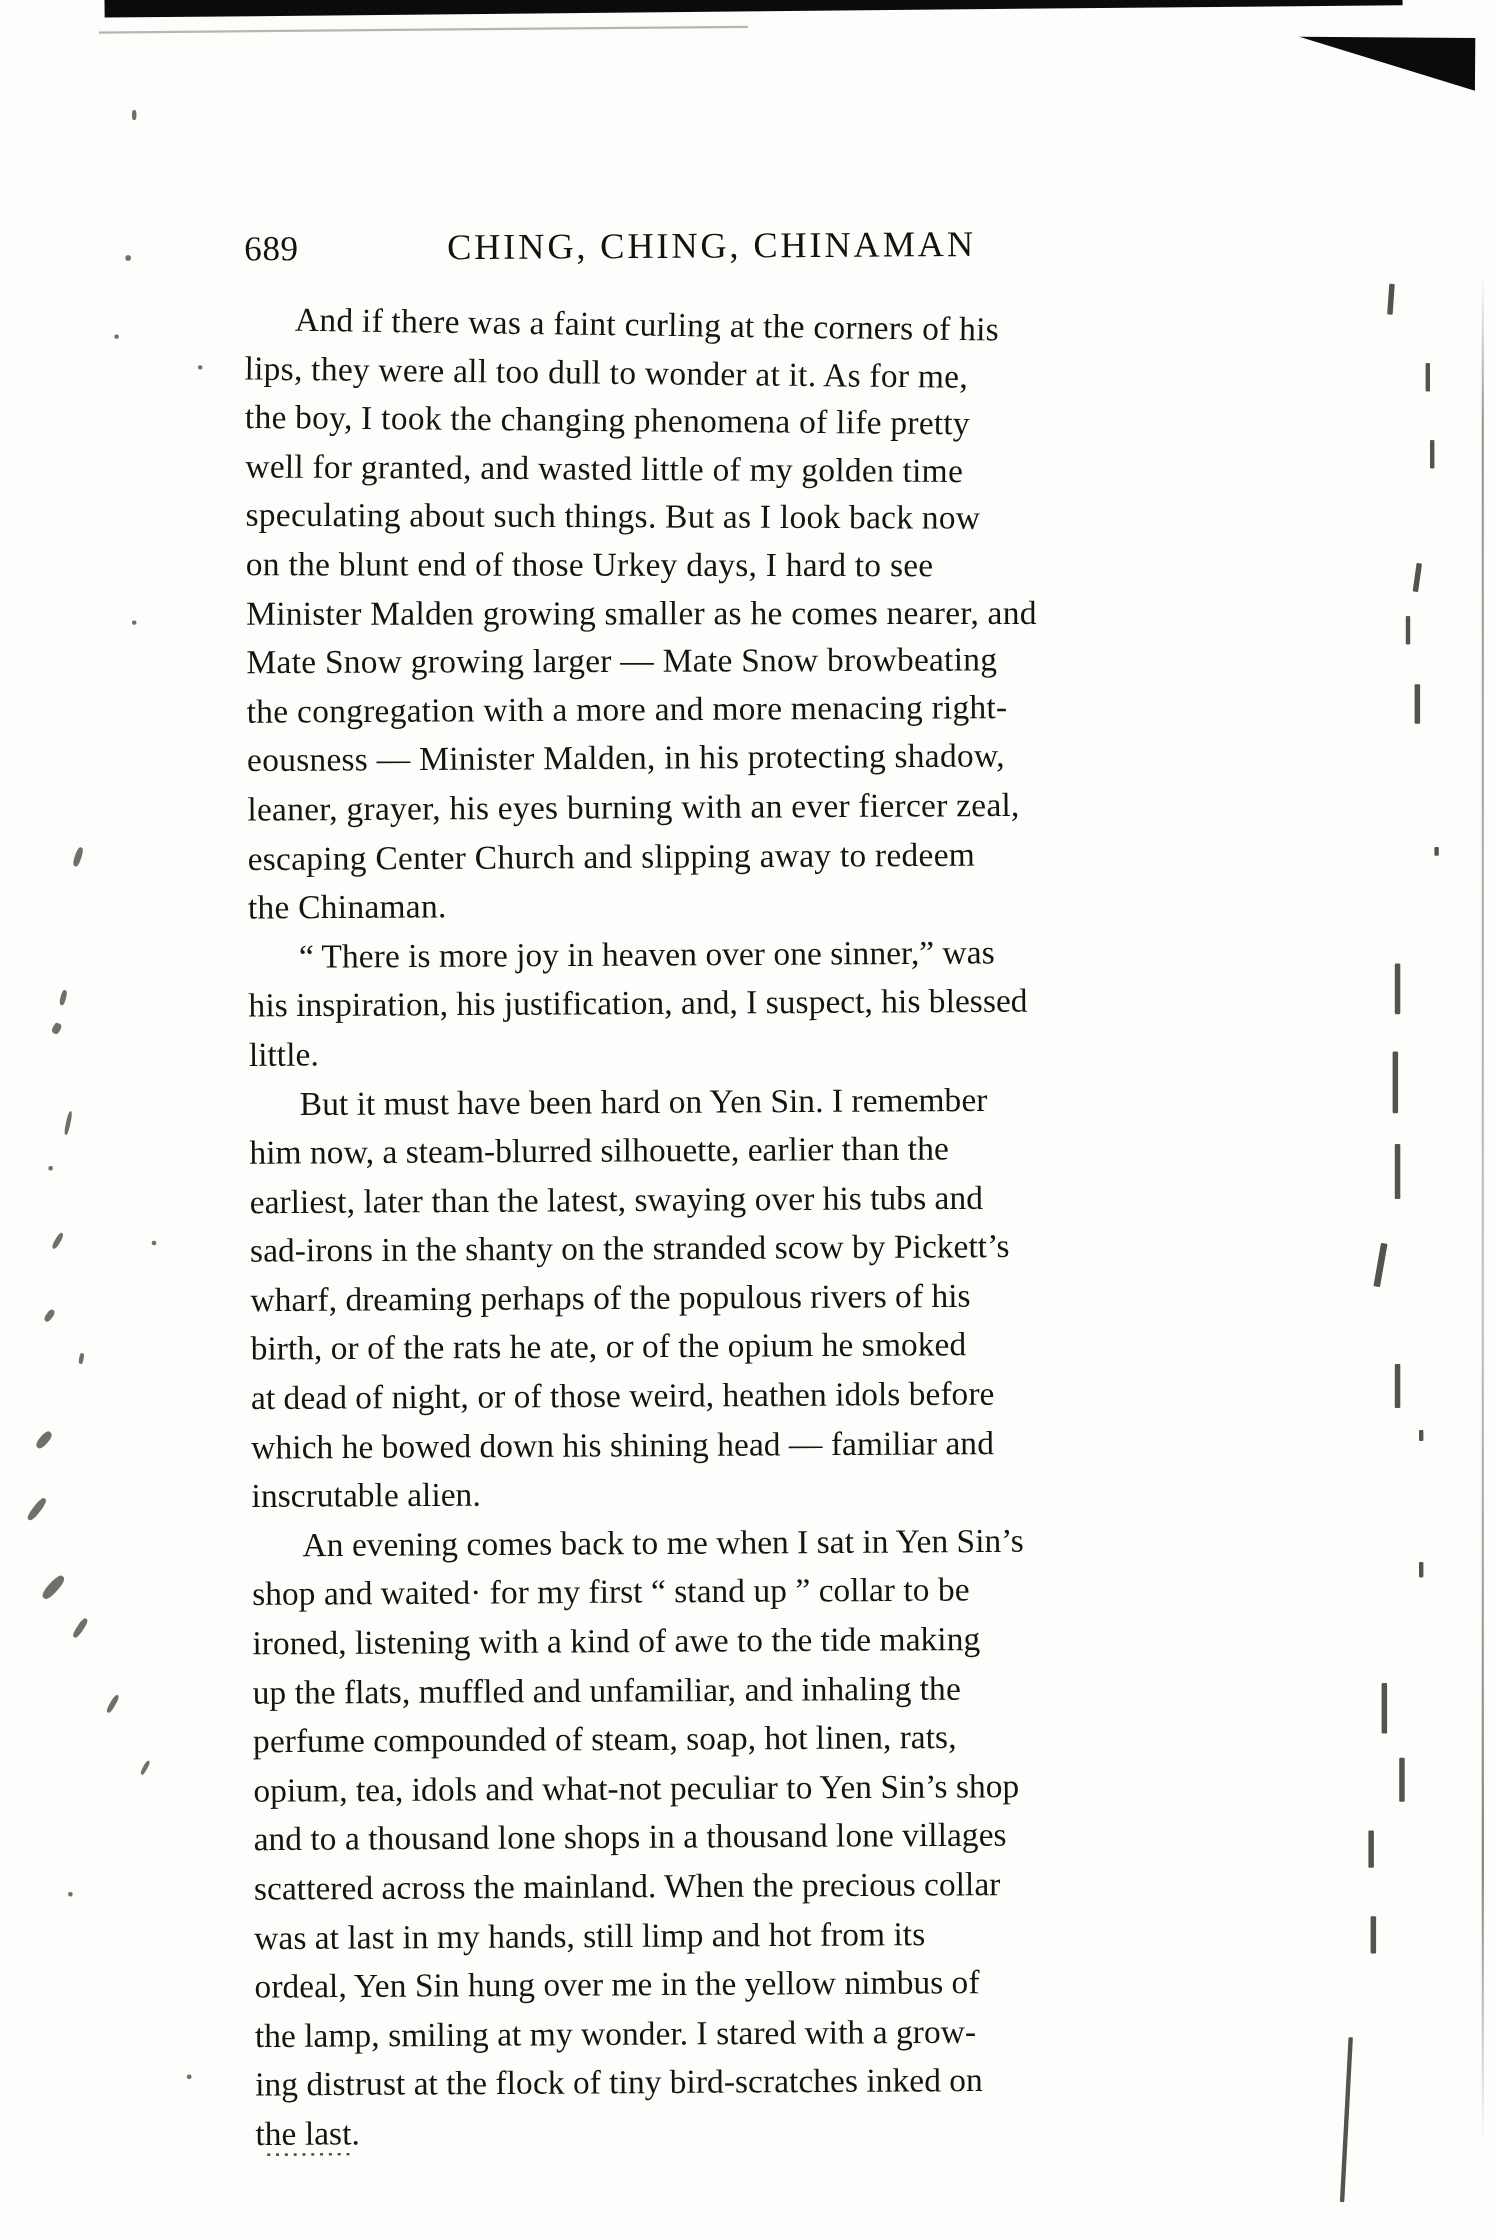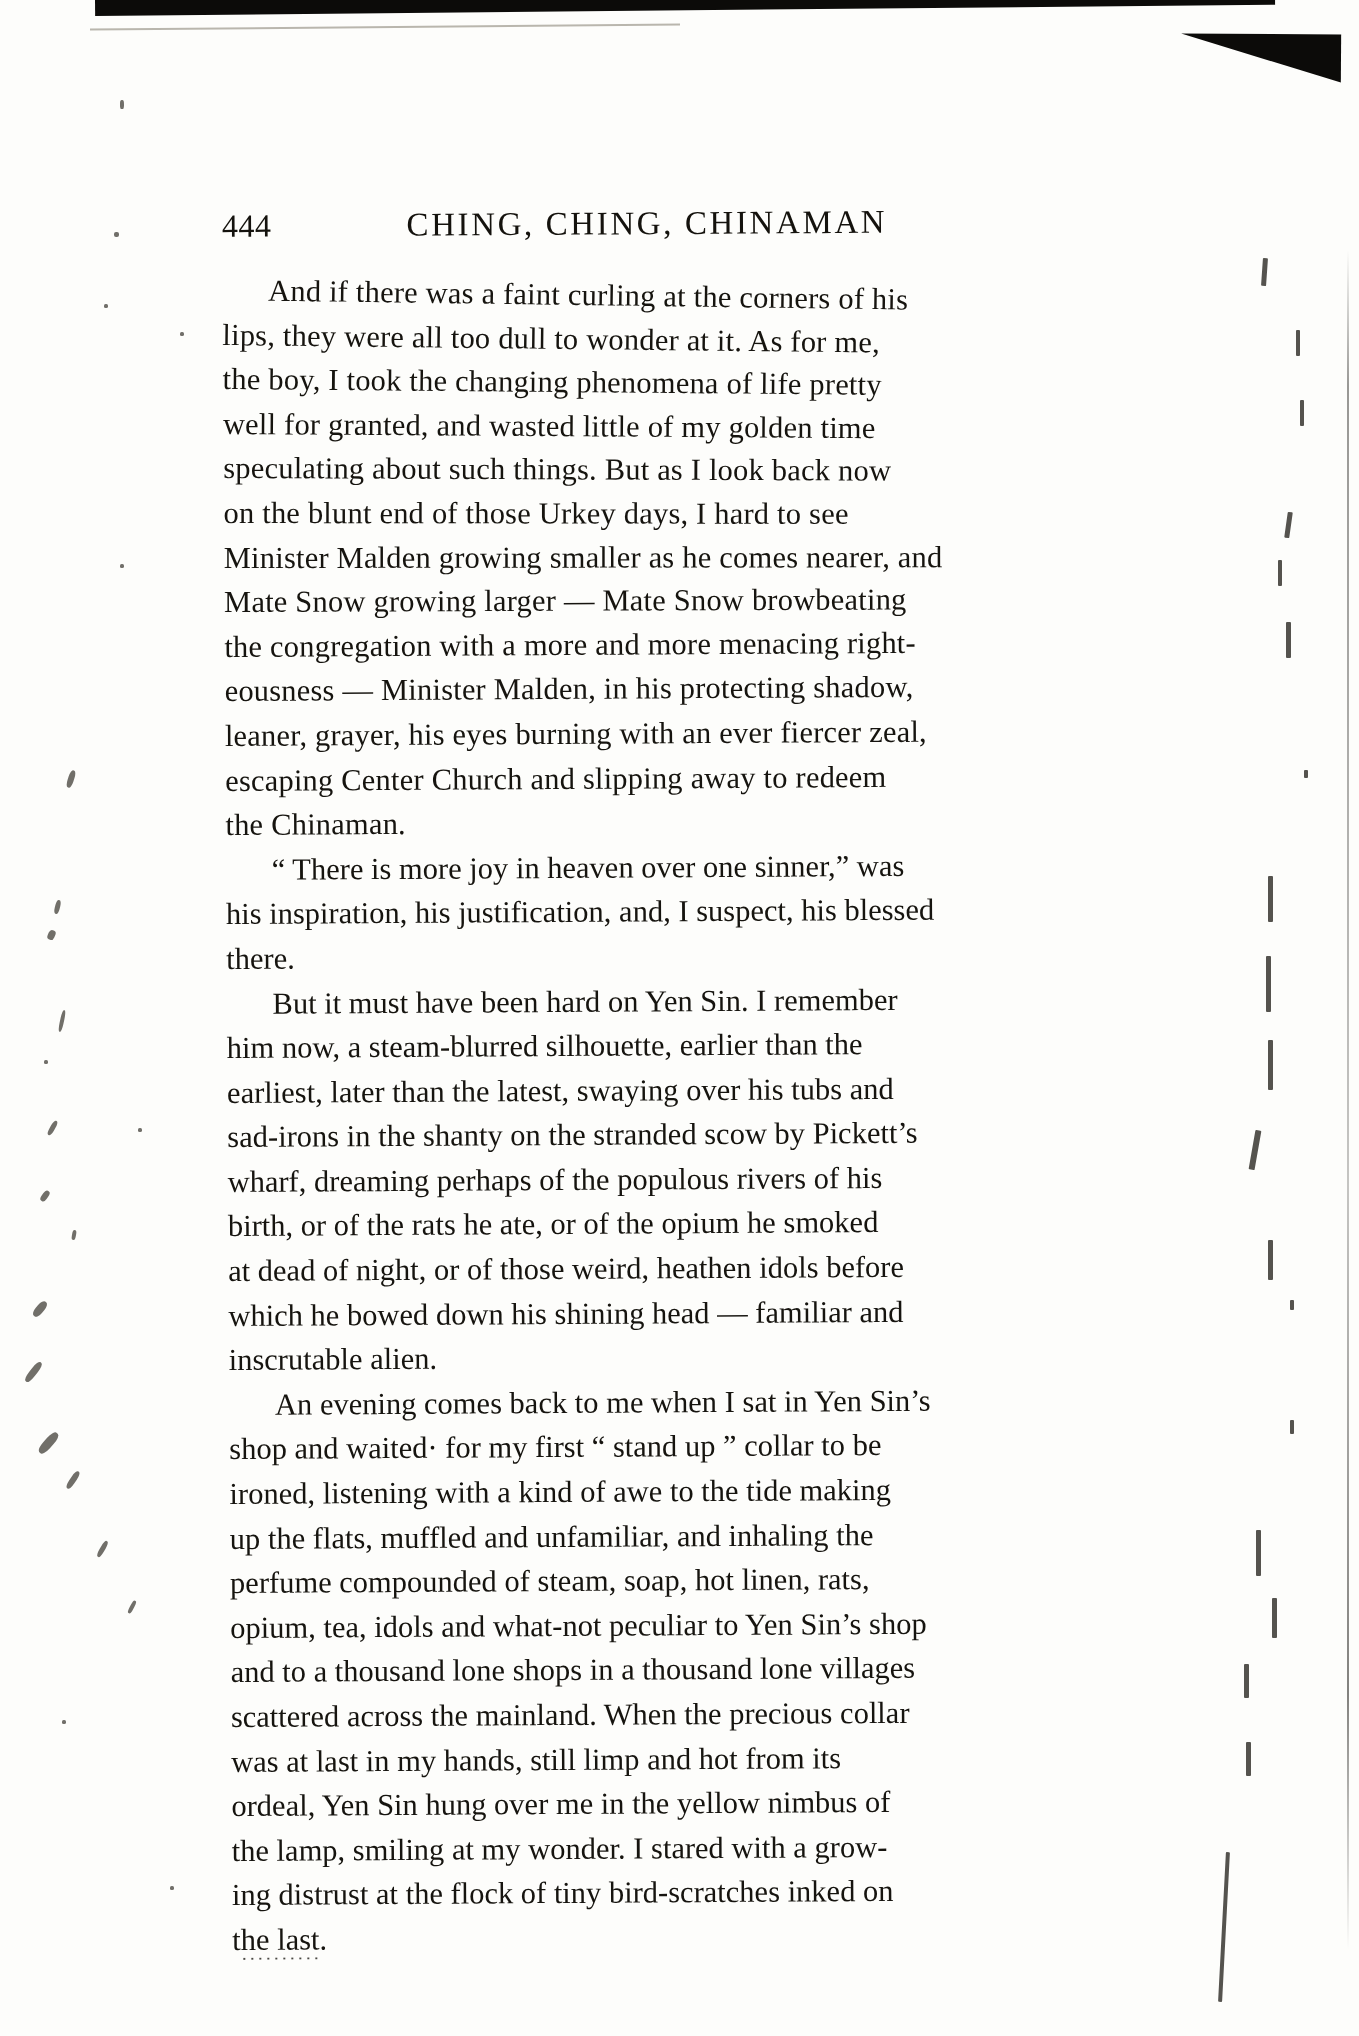--- a/index.html
+++ b/index.html
@@ -200,21 +200,21 @@
   <div class="tick" style="left:1256px;top:1530px;width:5px;height:46px;"></div>
   <div class="tick" style="left:1272px;top:1598px;width:5px;height:40px;"></div>
   <div class="tick" style="left:1244px;top:1664px;width:5px;height:34px;"></div>
   <div class="tick" style="left:1246px;top:1742px;width:5px;height:34px;"></div>
   <div class="tick" style="left:1222px;top:1852px;width:4px;height:150px;transform:rotate(3deg);"></div>
 </div>
 
 <div class="content">
 
   <div class="running-head">
-    <span class="folio">444</span>
+    <span class="folio">689</span>
     <span class="head-title">CHING, CHING, CHINAMAN</span>
   </div>
 
   <div class="body-col">
 
     <p class="para p1 curve">
       <span class="ln" style="transform: rotate(1.15deg); transform-origin: left center;"><span class="indent"></span><span>And if there was a faint curling at the corners of his</span></span>
       <span class="ln" style="transform: rotate(1.01deg); transform-origin: left center;"><span>lips, they were all too dull to wonder at it.   As for me,</span></span>
       <span class="ln" style="transform: rotate(0.86deg); transform-origin: left center;"><span>the boy, I took the changing phenomena of life pretty</span></span>
       <span class="ln" style="transform: rotate(0.72deg); transform-origin: left center;"><span>well for granted, and wasted little of my golden time</span></span>
@@ -225,21 +225,21 @@
       <span class="ln"><span>the congregation with a more and more menacing right-</span></span>
       <span class="ln"><span>eousness — Minister Malden, in his protecting shadow,</span></span>
       <span class="ln"><span>leaner, grayer, his eyes burning with an ever fiercer zeal,</span></span>
       <span class="ln"><span>escaping Center Church and slipping away to redeem</span></span>
       <span class="ln"><span>the Chinaman.</span></span>
     </p>
 
     <p class="para p2">
       <span class="ln"><span class="indent"></span><span>“ There is more joy in heaven over one sinner,” was</span></span>
       <span class="ln"><span>his inspiration, his justification, and, I suspect, his blessed</span></span>
-      <span class="ln"><span>there.</span></span>
+      <span class="ln"><span>little.</span></span>
     </p>
 
     <p class="para p3">
       <span class="ln"><span class="indent"></span><span>But it must have been hard on Yen Sin.   I remember</span></span>
       <span class="ln"><span>him now, a steam-blurred silhouette, earlier than the</span></span>
       <span class="ln"><span>earliest, later than the latest, swaying over his tubs and</span></span>
       <span class="ln"><span>sad-irons in the shanty on the stranded scow by Pickett’s</span></span>
       <span class="ln"><span>wharf, dreaming perhaps of the populous rivers of his</span></span>
       <span class="ln"><span>birth, or of the rats he ate, or of the opium he smoked</span></span>
       <span class="ln"><span>at dead of night, or of those weird, heathen idols before</span></span>

